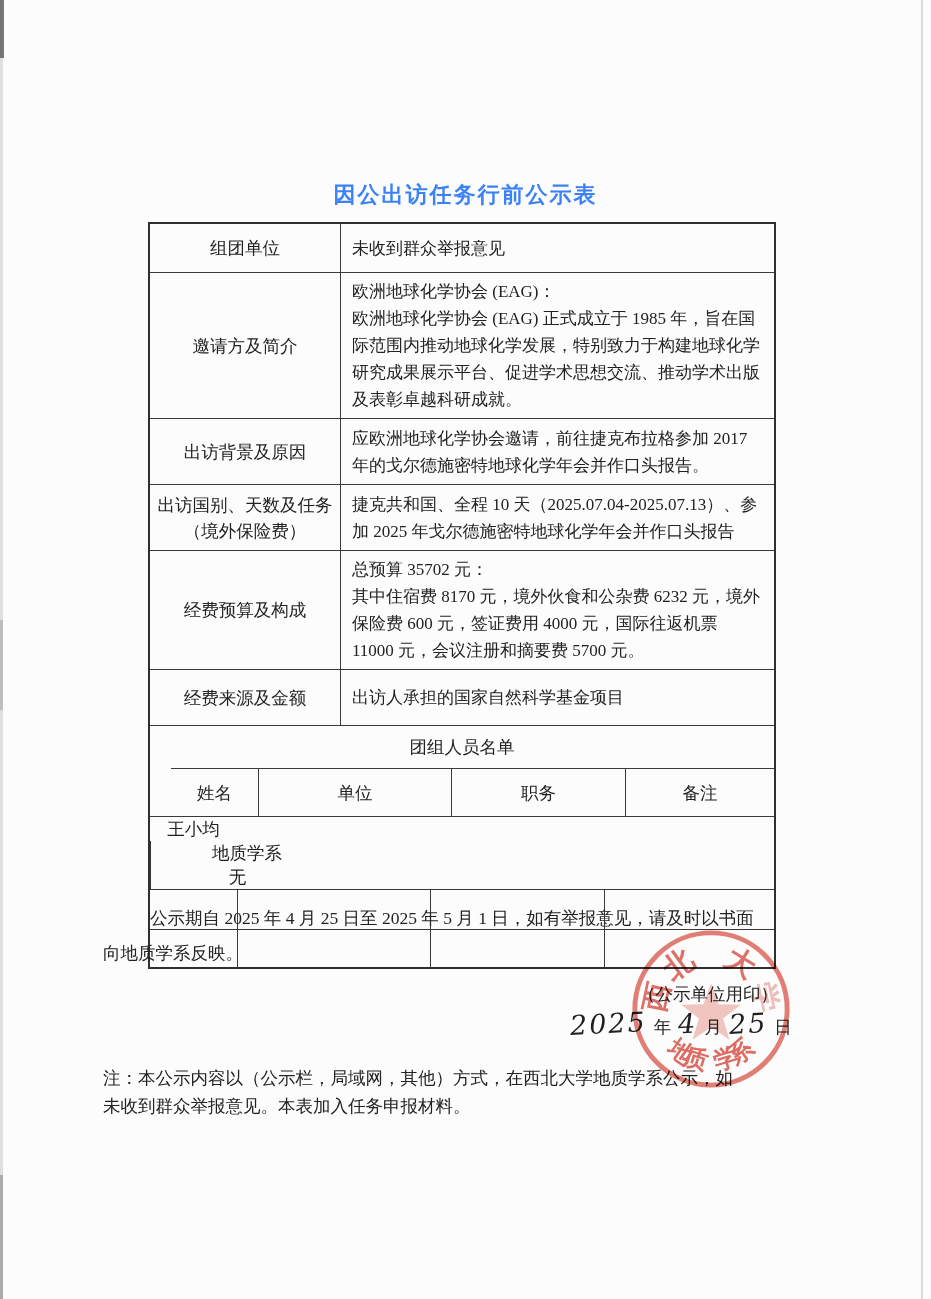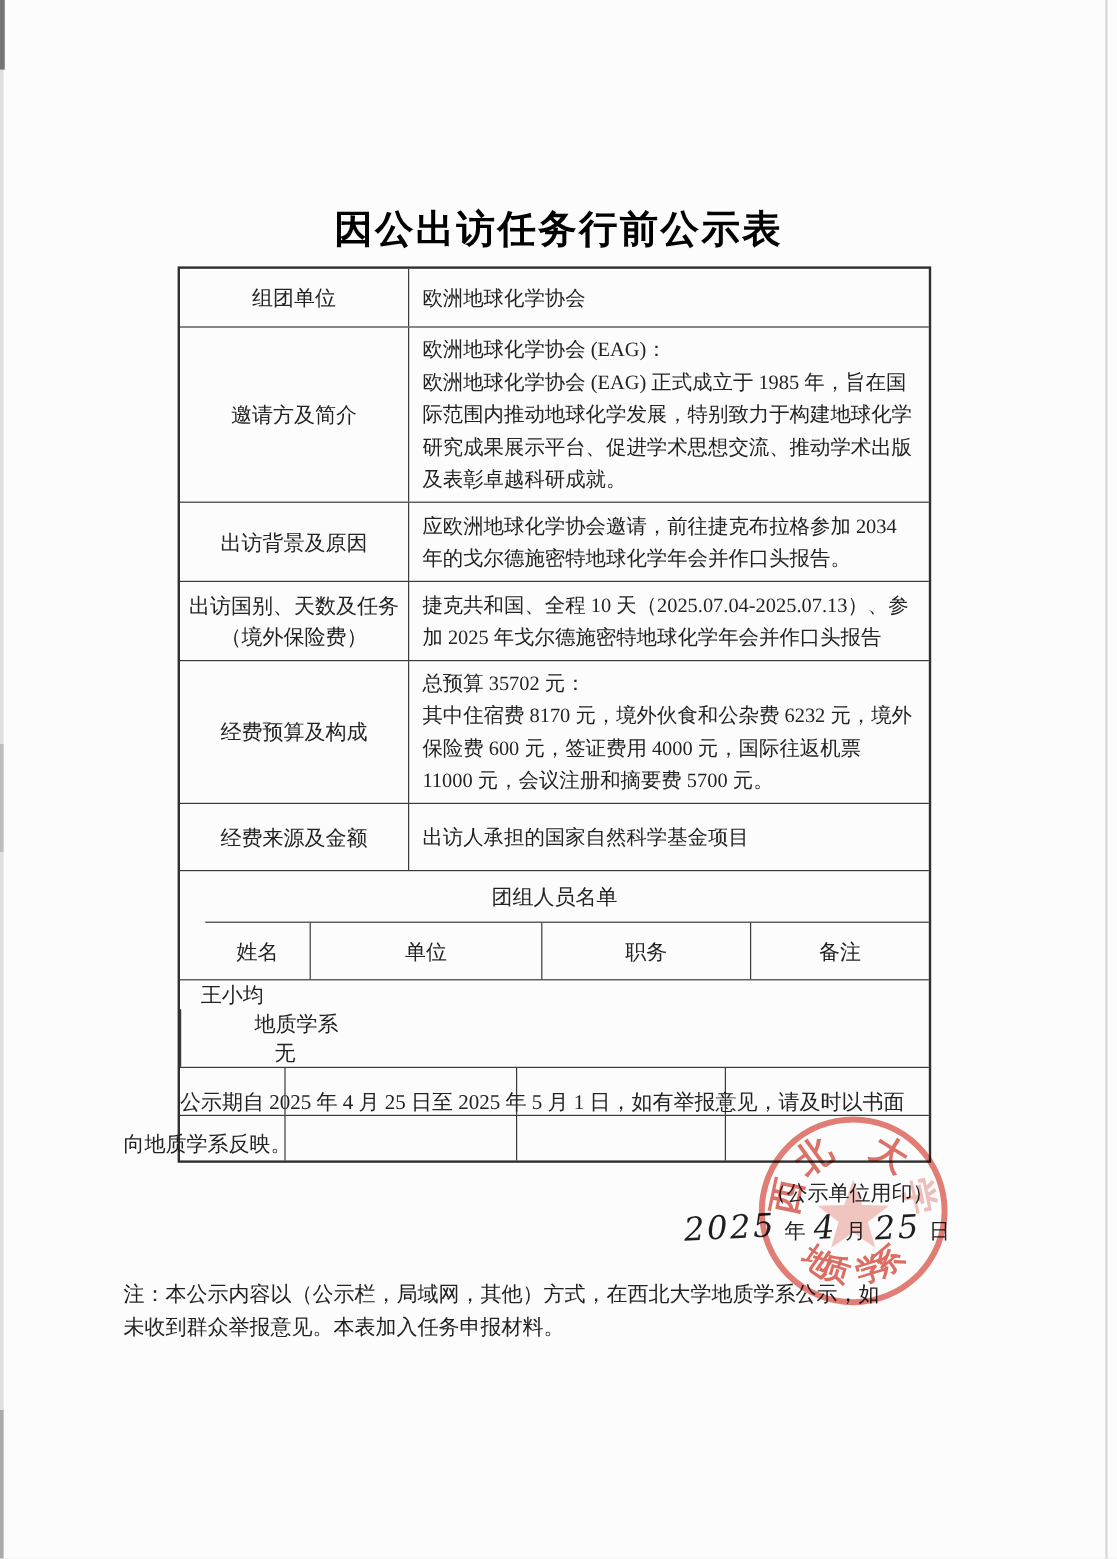--- a/index.html
+++ b/index.html
@@ -13,22 +13,22 @@
     color:#222;
   }
   
   .edge-left-full{position:absolute;left:0;top:0;width:3px;height:1299px;background:rgba(170,170,170,.35);}
   .edge-left-dark{position:absolute;left:0;top:0;width:4px;height:58px;background:rgba(90,90,90,.8);}
   .edge-left-mid{position:absolute;left:0;top:620px;width:3px;height:90px;background:rgba(150,150,150,.45);}
   .edge-left-bottom{position:absolute;left:0;top:1175px;width:3px;height:124px;background:rgba(120,120,120,.5);}
   .edge-right-full{position:absolute;left:921px;top:0;width:2px;height:1299px;background:rgba(165,165,165,.4);}
   
   .doc-title{
-    position:absolute;left:0;top:170px;width:100%;
-    text-align:center;font-size:32px;font-weight:700;letter-spacing:2px;color:#000000;
+    position:absolute;left:0;top:180px;width:100%;
+    text-align:center;font-size:22px;font-weight:700;letter-spacing:2px;color:#3b82f6;
   }
   
   .tbl{
     position:absolute;left:148px;top:222px;width:628px;
     border:2px solid #2f2f2f;
     box-sizing:border-box;
     font-size:17px;
   }
   .row{display:flex;border-top:1.5px solid #3a3a3a;box-sizing:border-box;}
   .row:first-child{border-top:none;}
@@ -99,32 +99,32 @@
   <div class="edge-left-mid"></div>
   <div class="edge-left-bottom"></div>
   <div class="edge-right-full"></div>
 
   <div class="doc-title">因公出访任务行前公示表</div>
 
   <div class="tbl">
 
     <div class="row h-r1">
       <div class="cell label-col pre">组团单位</div>
-      <div class="cell content-col pre">欧洲地球化学协会</div>
+      <div class="cell content-col pre">未收到群众举报意见</div>
     </div>
 
     <div class="row h-r2">
       <div class="cell label-col pre">邀请方及简介</div>
       <div class="cell content-col pre">欧洲地球化学协会 (EAG)：
 欧洲地球化学协会 (EAG) 正式成立于 1985 年，旨在国际范围内推动地球化学发展，特别致力于构建地球化学研究成果展示平台、促进学术思想交流、推动学术出版及表彰卓越科研成就。</div>
     </div>
 
     <div class="row h-r3">
       <div class="cell label-col pre">出访背景及原因</div>
-      <div class="cell content-col pre">应欧洲地球化学协会邀请，前往捷克布拉格参加 2034 年的戈尔德施密特地球化学年会并作口头报告。</div>
+      <div class="cell content-col pre">应欧洲地球化学协会邀请，前往捷克布拉格参加 2017 年的戈尔德施密特地球化学年会并作口头报告。</div>
     </div>
 
     <div class="row h-r4">
       <div class="cell label-col pre">出访国别、天数及任务
 （境外保险费）</div>
       <div class="cell content-col pre">捷克共和国、全程 10 天（2025.07.04-2025.07.13）、参加 2025 年戈尔德施密特地球化学年会并作口头报告</div>
     </div>
 
     <div class="row h-r5">
       <div class="cell label-col pre">经费预算及构成</div>

